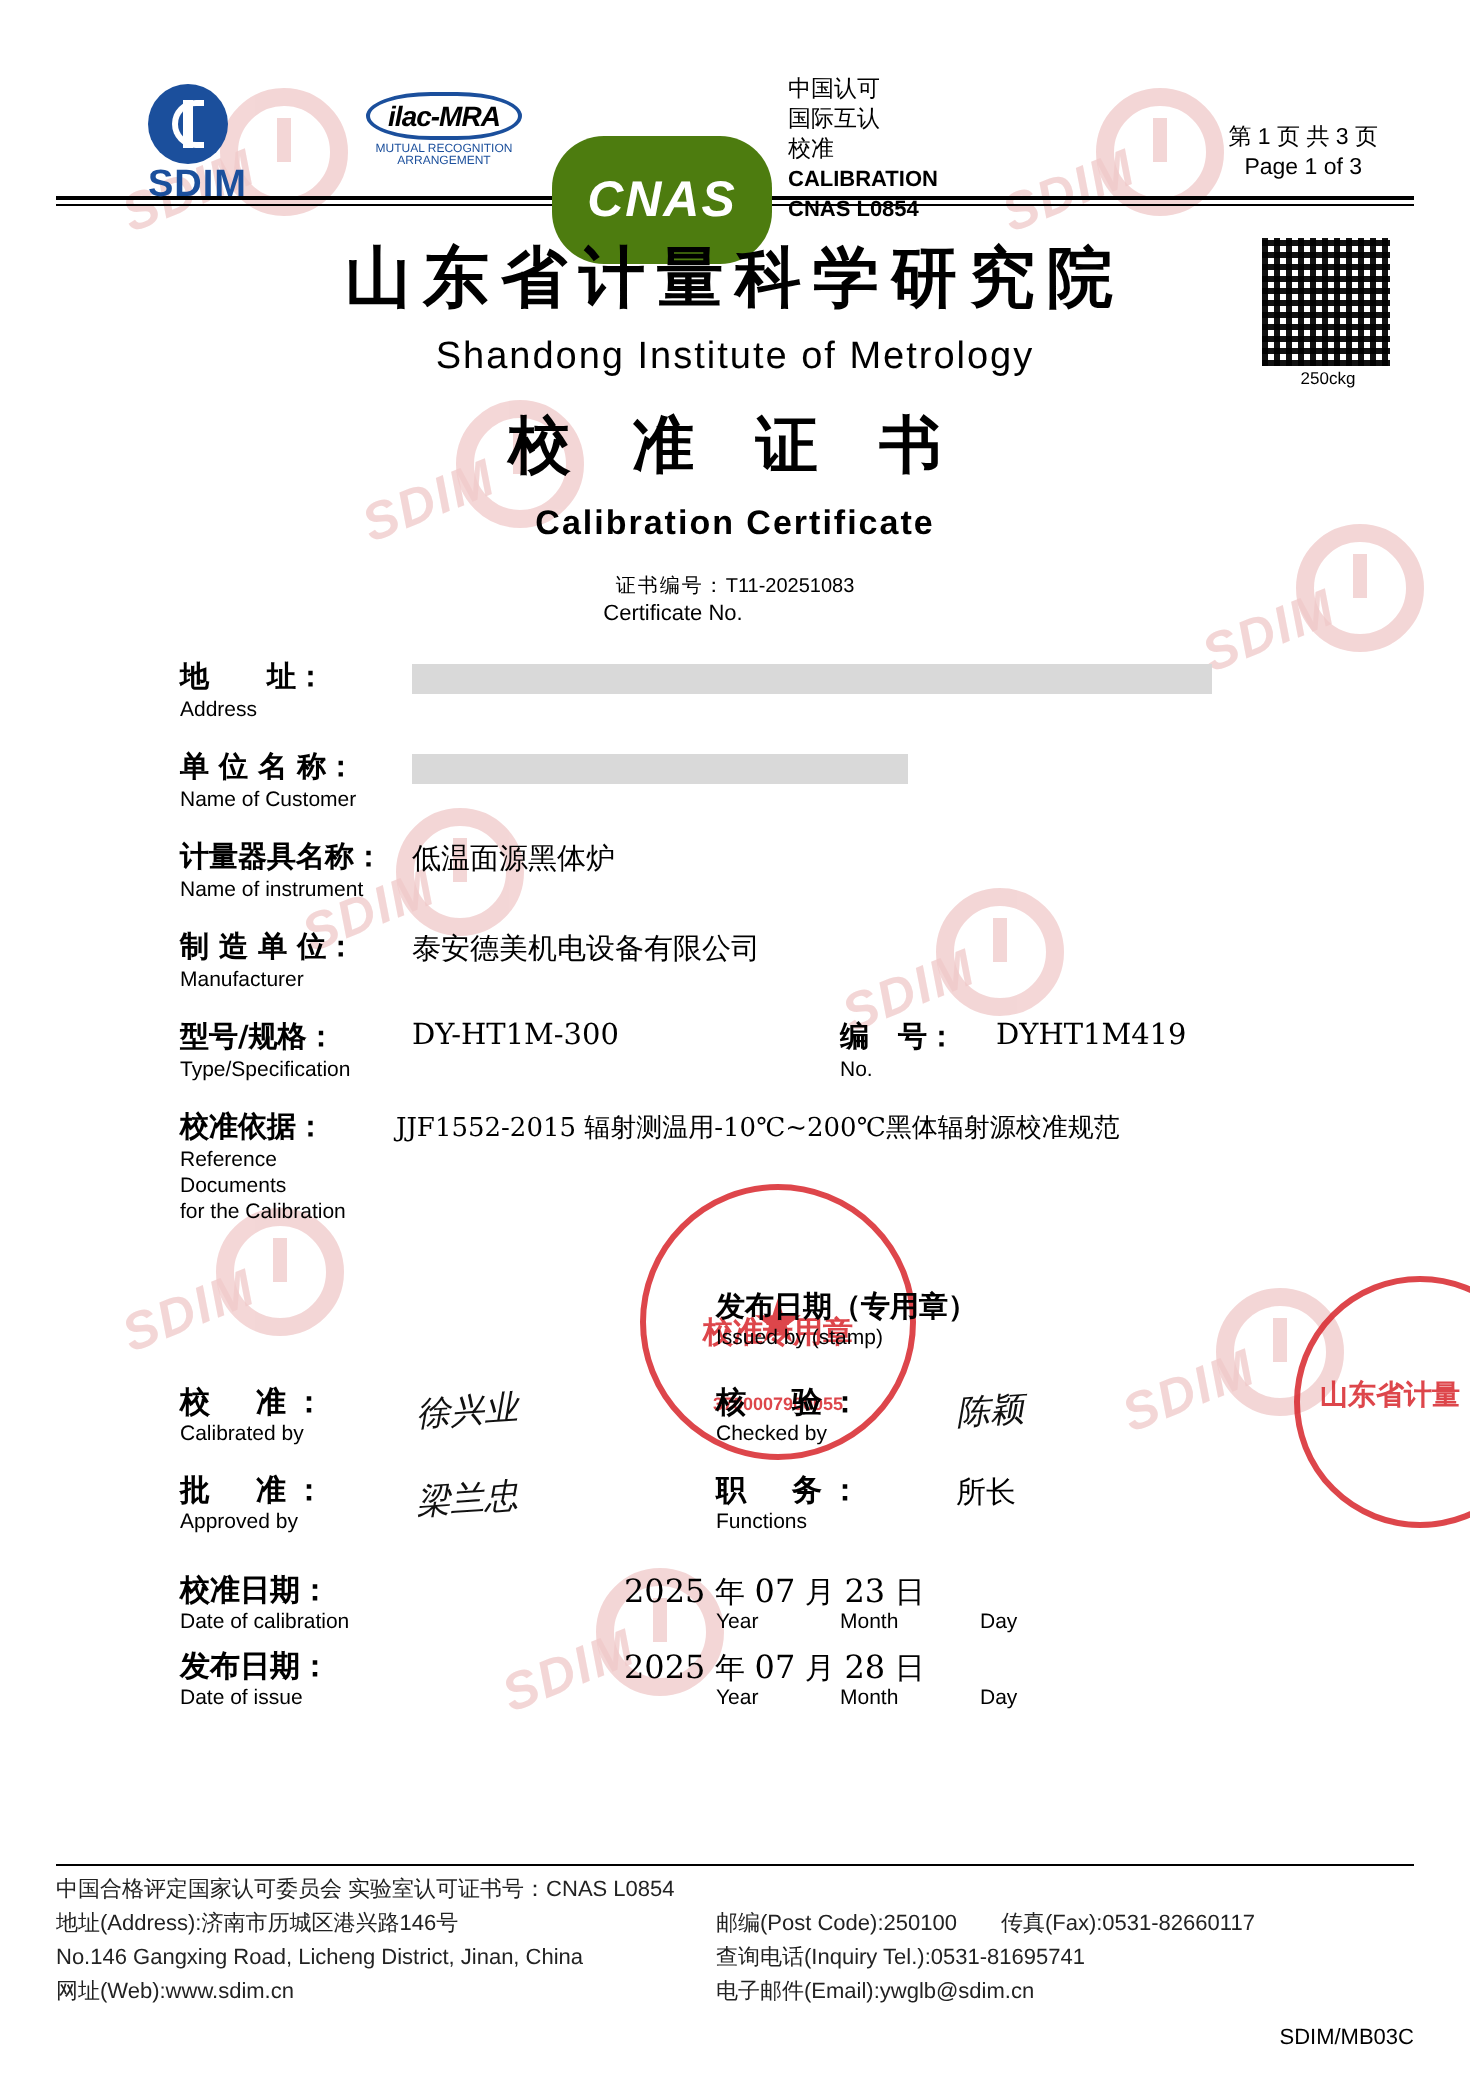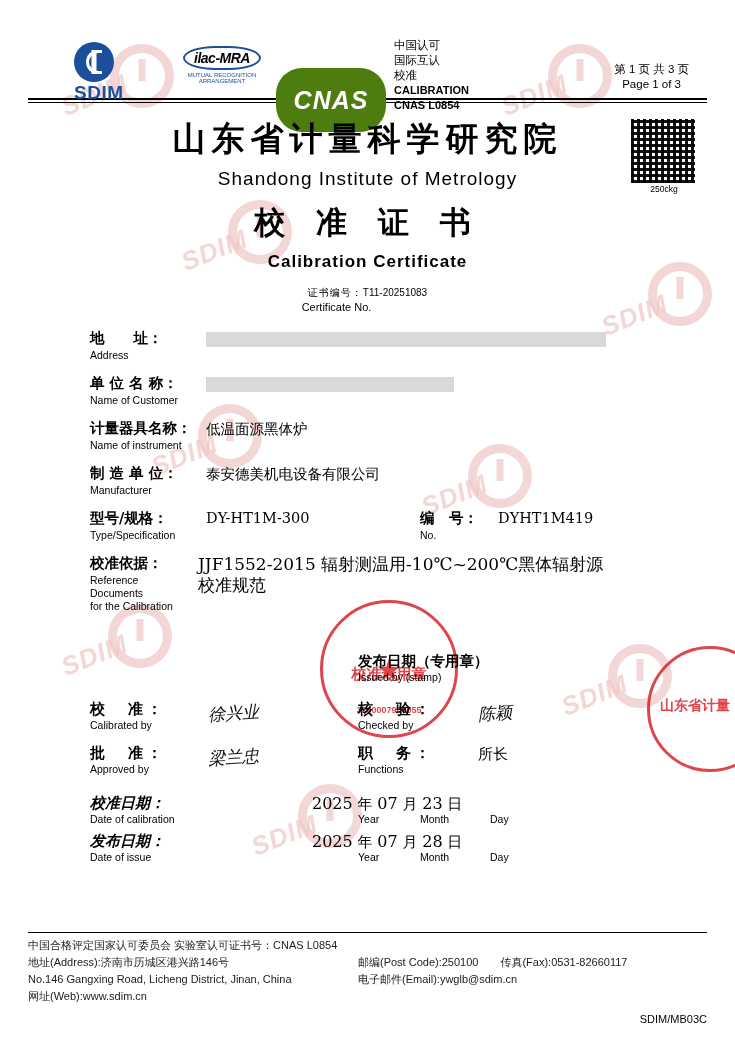--- a/index.html
+++ b/index.html
@@ -291,21 +291,21 @@
   }
   .row-two .val2 {
     position: absolute;
     left: 408px;
     top: 1px;
     font-size: 14.5px;
     font-family: "DejaVu Serif", "Liberation Serif", serif;
   }
   .ref-val {
     margin-left: 84px;
-    font-size: 17px;
+    font-size: 13px;
     font-family: "DejaVu Serif", "Liberation Serif", serif;
     line-height: 21px;
     max-width: 430px;
   }
 
   
   .sigblock {
     position: relative;
     margin-top: 26px;
     padding-left: 62px;
@@ -404,21 +404,20 @@
     margin-top: 4px;
   }
   .date-row {
     position: relative;
     height: 38px;
   }
   .date-lab .cn {
     font-family: "DejaVu Serif", "Liberation Serif", serif;
     font-size: 15px;
     font-weight: bold;
-    font-style: italic;
   }
   .date-lab .en { font-size: 10.5px; }
   .date-val {
     position: absolute;
     left: 222px;
     top: 0;
     font-size: 15px;
     font-family: "DejaVu Serif", "Liberation Serif", serif;
   }
   .date-val .num { font-size: 16px; }
@@ -692,19 +691,20 @@
   <div class="footer">
     <div class="foot-rule"></div>
     <div class="foot-body">
       <div>中国合格评定国家认可委员会 实验室认可证书号：CNAS L0854</div>
       <div>地址(Address):济南市历城区港兴路146号</div>
       <div>No.146 Gangxing Road, Licheng District, Jinan, China</div>
       <div>网址(Web):www.sdim.cn</div>
       <div class="col2">
         <div style="height:17px"></div>
         <div>邮编(Post Code):250100　　传真(Fax):0531-82660117</div>
+        <div>查询电话(Inquiry Tel.):0531-81695741</div>
         <div>电子邮件(Email):ywglb@sdim.cn</div>
       </div>
     </div>
     <div class="foot-code">SDIM/MB03C</div>
   </div>
 
 </div>
 
 </body></html>

